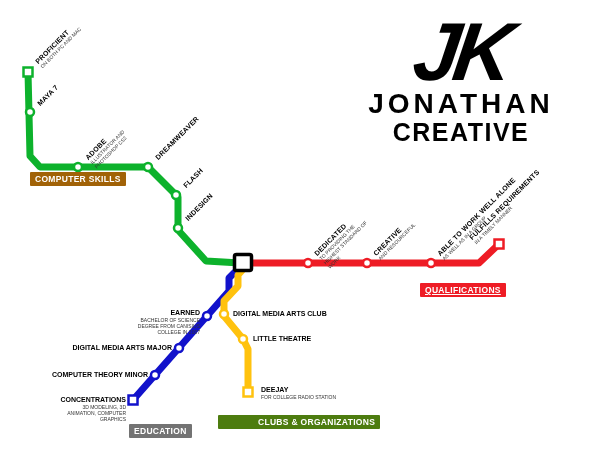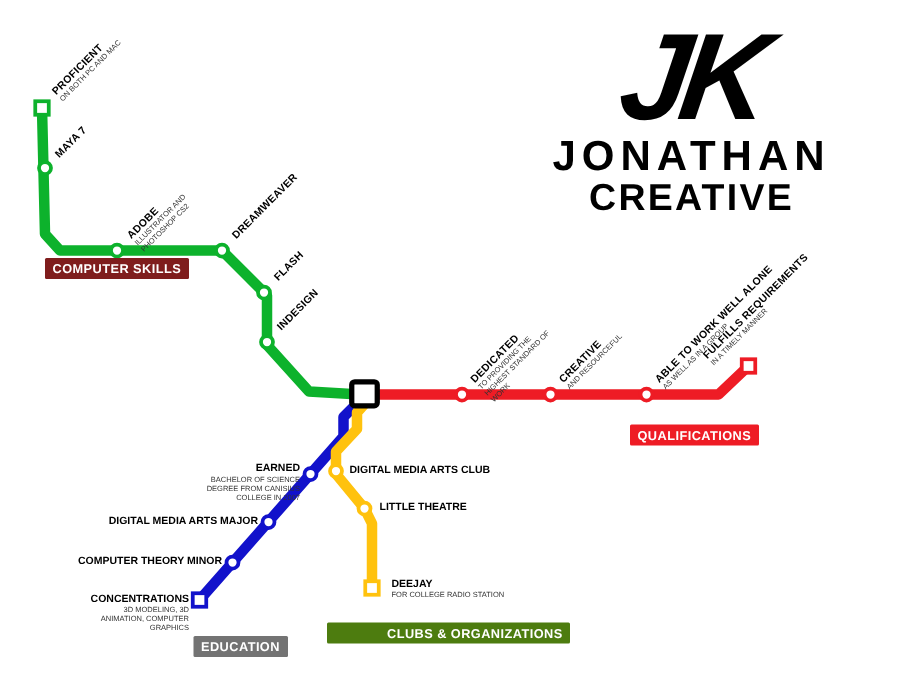--- a/index.html
+++ b/index.html
@@ -19,22 +19,22 @@
   .llabel .s{display:block;font-size:5px;color:#333;}
 
   
   .ylabel{position:absolute;text-align:left;line-height:1.2;}
   .ylabel .t{display:block;font-size:7px;font-weight:bold;white-space:nowrap;}
   .ylabel .s{display:block;font-size:5px;color:#333;white-space:nowrap;}
 
   
   .linebox{position:absolute;color:#fff;font-size:8.5px;font-weight:bold;
            padding:2px 5px;letter-spacing:.3px;white-space:nowrap;border-radius:1px;}
-  .lb-green{background:#7f1d1d;}
-  .lb-red{background:#ee1c25;}
+  .lb-green{background:#a16207;}
+  .lb-red{background:#ee1c25;text-decoration:underline;}
   .lb-blue{background:#737373;}
   .lb-yellow{background:#4d7c0f;padding-left:40px;}
 
   
   .logo{position:absolute;left:364px;top:18px;width:194px;text-align:center;color:#000;}
   .monogram{font-size:82px;font-weight:900;font-style:italic;letter-spacing:-6px;
             line-height:.82;transform:skewX(-8deg);}
   .fname{font-size:28px;font-weight:bold;letter-spacing:4px;line-height:1.05;margin-top:4px;white-space:nowrap;}
   .lname{font-size:25px;font-weight:bold;letter-spacing:1.5px;line-height:1.05;white-space:nowrap;}
 </style>

